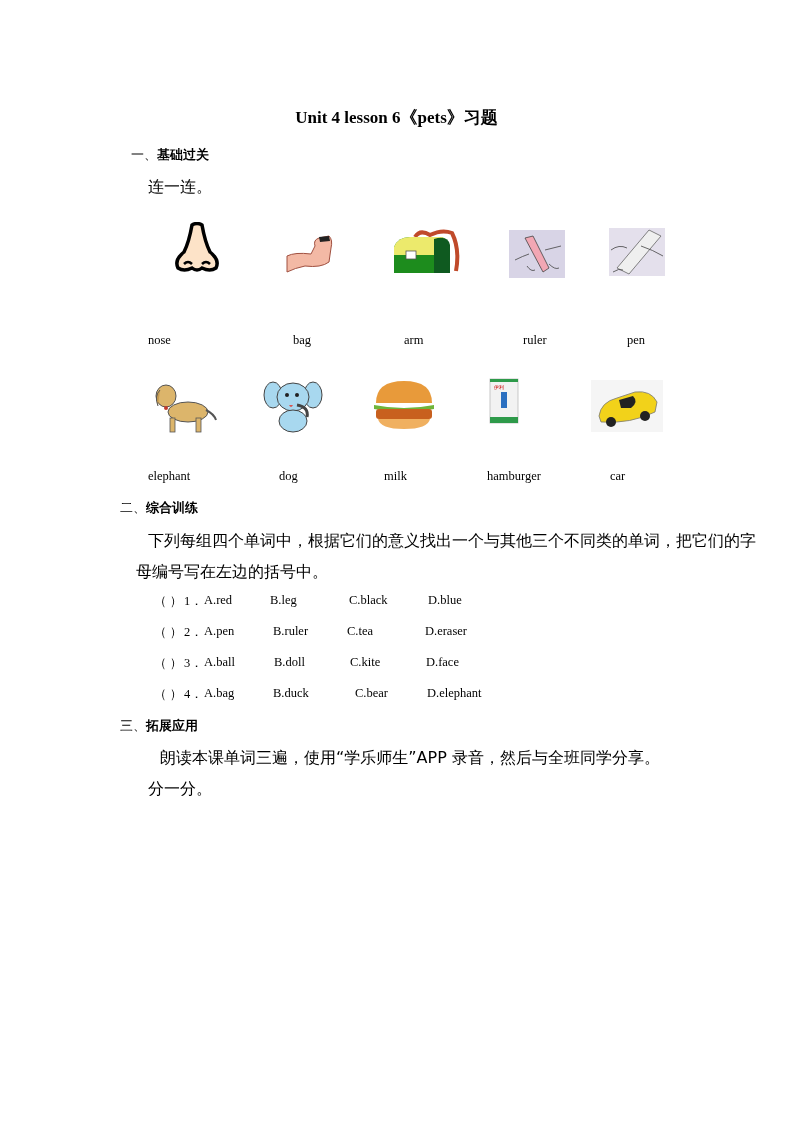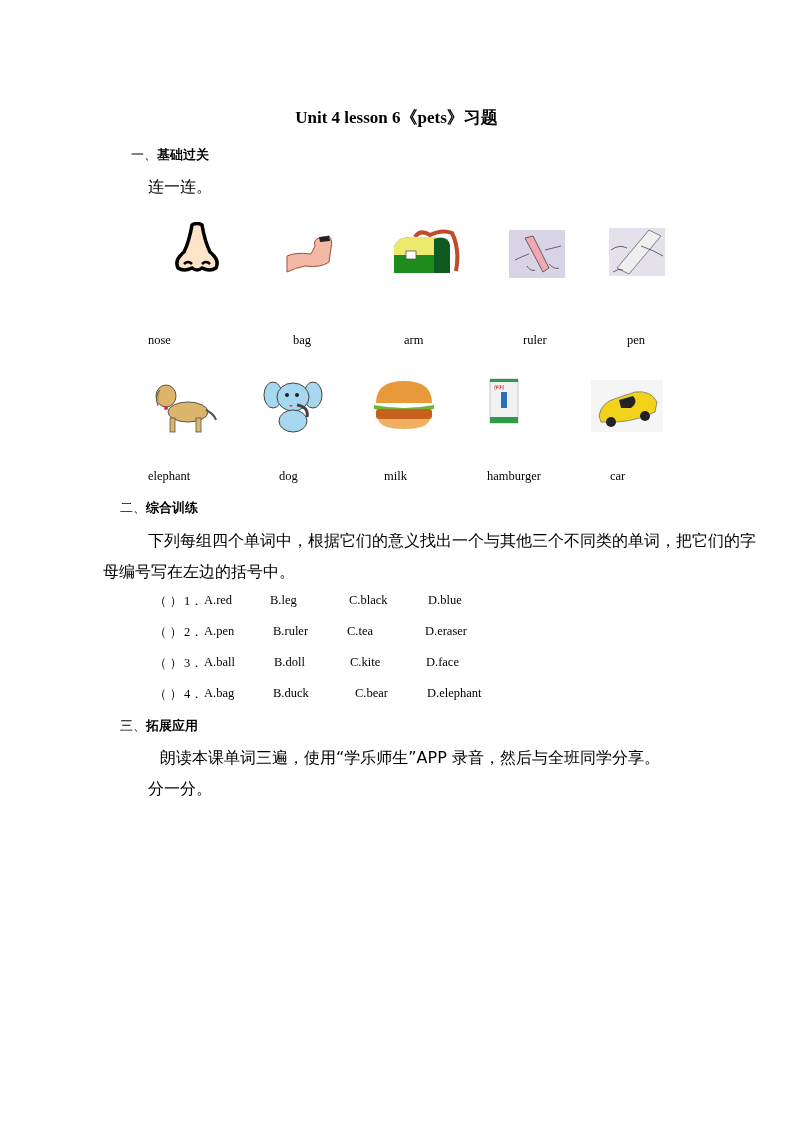--- a/index.html
+++ b/index.html
@@ -117,21 +117,21 @@
 </div>
 
 <div class="abs w" style="top:469px;left:148px;">elephant</div>
 <div class="abs w" style="top:469px;left:279px;">dog</div>
 <div class="abs w" style="top:469px;left:384px;">milk</div>
 <div class="abs w" style="top:469px;left:487px;">hamburger</div>
 <div class="abs w" style="top:469px;left:610px;">car</div>
 
 <div class="abs h" style="top:499px;left:120px;"><span class="num">二、</span><span>综合训练</span></div>
 <div class="abs p" style="top:531px;left:148px;">下列每组四个单词中，根据它们的意义找出一个与其他三个不同类的单词，把它们的字</div>
-<div class="abs p" style="top:562px;left:103px;">母编号写在左边的括号中。</div>
+<div class="abs p" style="top:562px;left:136px;">母编号写在左边的括号中。</div>
 
 <div>
   <div class="abs q" style="top:593px;left:154px;">（  ）</div>
   <div class="abs q" style="top:593px;left:184px;">1．</div>
   <div class="abs q" style="top:593px;left:204px;">A.red</div>
   <div class="abs q" style="top:593px;left:270px;">B.leg</div>
   <div class="abs q" style="top:593px;left:349px;">C.black</div>
   <div class="abs q" style="top:593px;left:428px;">D.blue</div>
 </div>
 <div>

